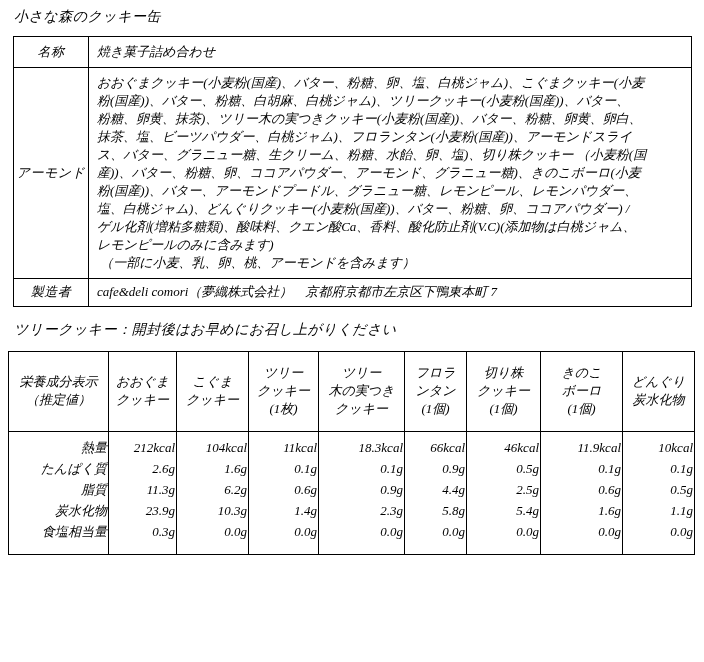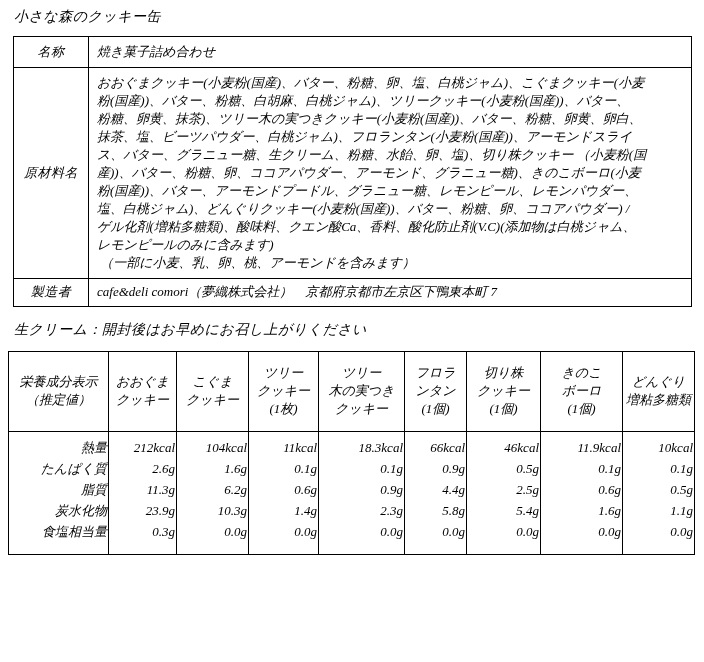--- a/index.html
+++ b/index.html
@@ -65,41 +65,41 @@
 
   <div class="title">小さな森のクッキー缶</div>
 
   <table class="spec-table">
     <tbody>
       <tr class="r-name">
         <th>名称</th>
         <td>焼き菓子詰め合わせ</td>
       </tr>
       <tr class="r-ingr">
-        <th>原材料名</th>
+        <th>アーモンド</th>
         <td>おおぐまクッキー(小麦粉(国産)、バター、粉糖、卵、塩、白桃ジャム)、こぐまクッキー(小麦
 粉(国産))、バター、粉糖、白胡麻、白桃ジャム)、ツリークッキー(小麦粉(国産))、バター、
 粉糖、卵黄、抹茶)、ツリー木の実つきクッキー(小麦粉(国産))、バター、粉糖、卵黄、卵白、
 抹茶、塩、ビーツパウダー、白桃ジャム)、フロランタン(小麦粉(国産))、アーモンドスライ
 ス、バター、グラニュー糖、生クリーム、粉糖、水飴、卵、塩)、切り株クッキー （小麦粉(国
 産))、バター、粉糖、卵、ココアパウダー、アーモンド、グラニュー糖)、きのこボーロ(小麦
 粉(国産))、バター、アーモンドプードル、グラニュー糖、レモンピール、レモンパウダー、
 塩、白桃ジャム)、どんぐりクッキー(小麦粉(国産))、バター、粉糖、卵、ココアパウダー) /
 ゲル化剤(増粘多糖類)、酸味料、クエン酸Ca、香料、酸化防止剤(V.C)(添加物は白桃ジャム、
 レモンピールのみに含みます)
  （一部に小麦、乳、卵、桃、アーモンドを含みます）</td>
       </tr>
       <tr class="r-maker">
         <th>製造者</th>
         <td>cafe&amp;deli comori（夢織株式会社）　京都府京都市左京区下鴨東本町 7</td>
       </tr>
     </tbody>
   </table>
 
-  <div class="note">生クリーム：開封後はお早めにお召し上がりください</div>
+  <div class="note">ツリークッキー：開封後はお早めにお召し上がりください</div>
 
   <table class="nutri-table">
     <colgroup>
       <col style="width:100px">
         <col style="width:68px">
         <col style="width:72px">
       <col style="width:70px">
         <col style="width:86px">
         <col style="width:62px">
       <col style="width:74px">
@@ -123,21 +123,21 @@
         <th>フロラ
 ンタン
 (1個)</th>
         <th>切り株
 クッキー
 (1個)</th>
         <th>きのこ
 ボーロ
 (1個)</th>
         <th>どんぐり
-増粘多糖類</th>
+炭水化物</th>
       </tr>
     </thead>
     <tbody>
       <tr>
         <td>
           <div class="nline">熱量</div>
           <div class="nline">たんぱく質</div>
           <div class="nline">脂質</div>
           <div class="nline">炭水化物</div>
           <div class="nline">食塩相当量</div>

